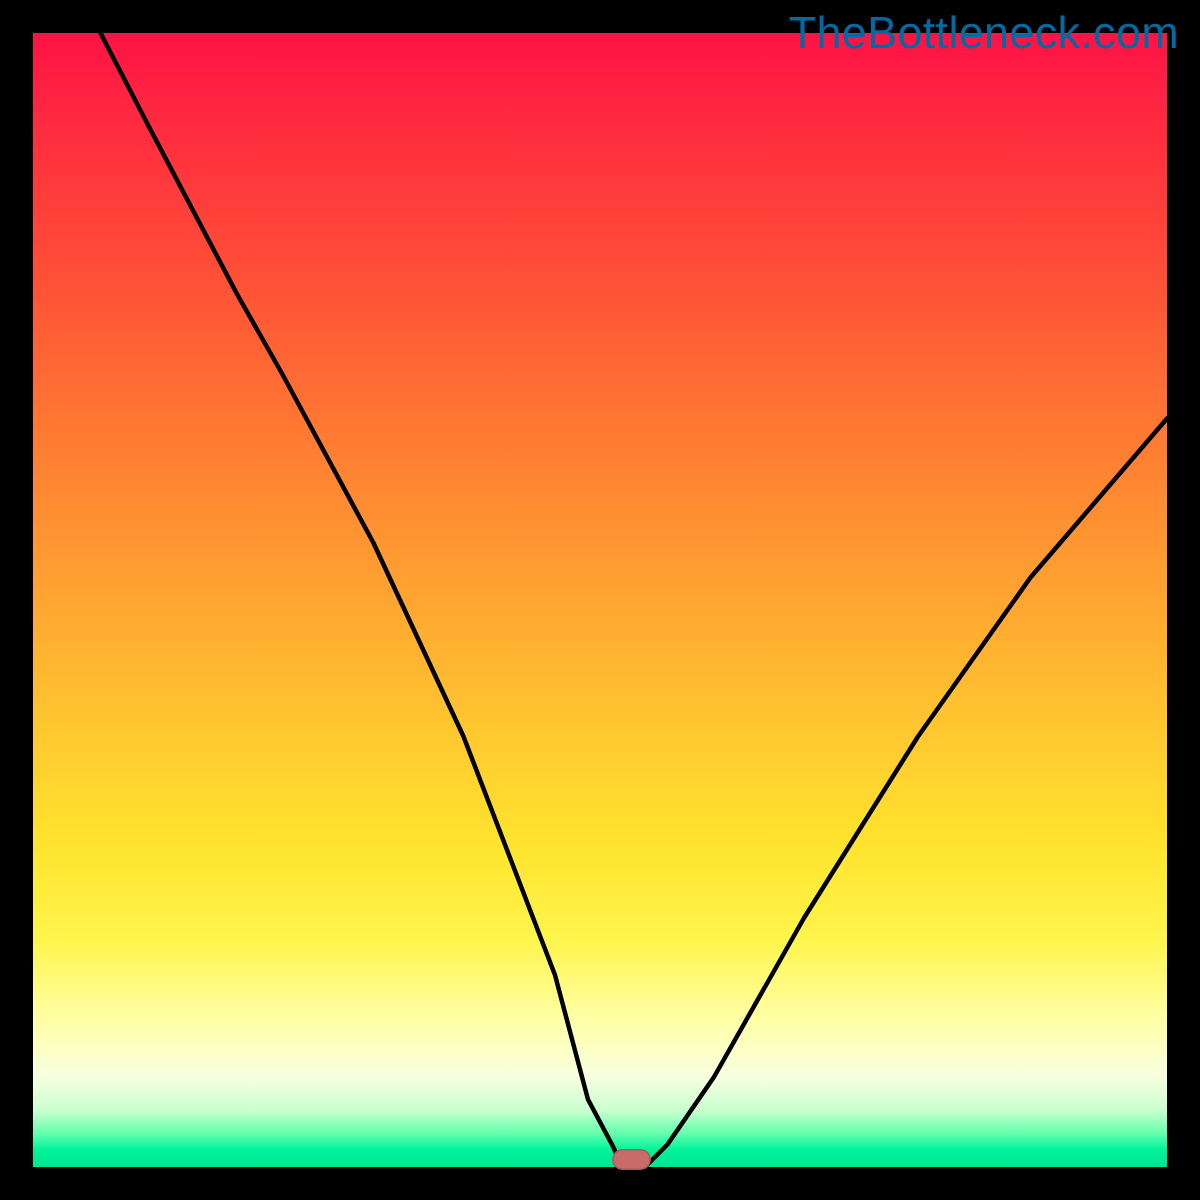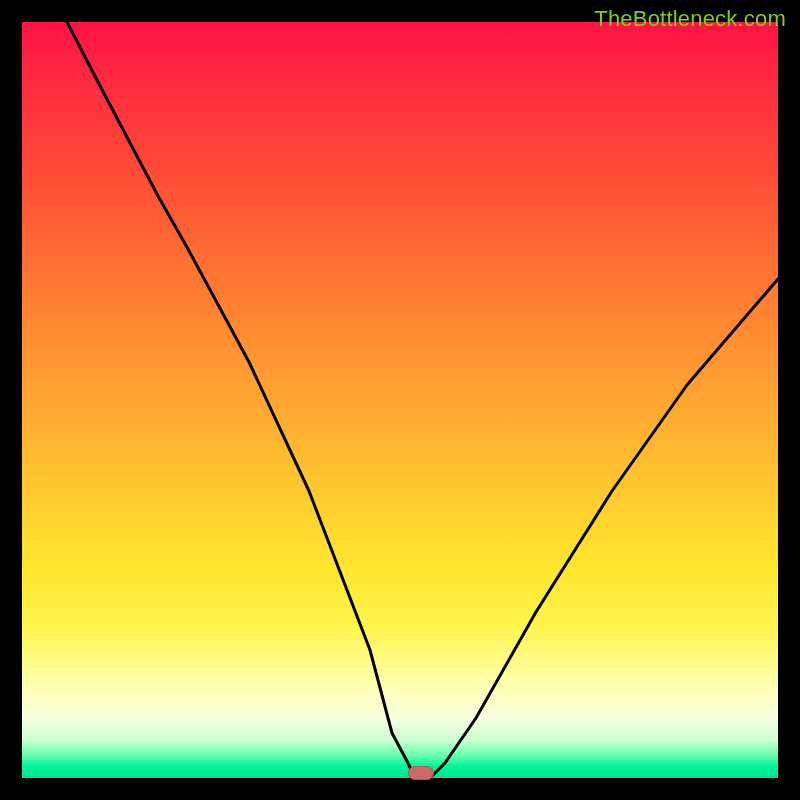--- a/index.html
+++ b/index.html
@@ -14,22 +14,22 @@
   .frame {
     position: relative;
     width: 800px;
     height: 800px;
     background: #000;
   }
   .watermark {
     position: absolute;
     top: 6px;
     right: 14px;
-    color: #84cc16;
-    font-size: 22px;
+    color: #0369a1;
+    font-size: 30px;
     font-weight: 500;
     letter-spacing: 0.2px;
     z-index: 5;
     margin-left: 33px;
   }
   .plot-area {
     position: absolute;
     left: 22px;
     top: 22px;
     width: 756px;

